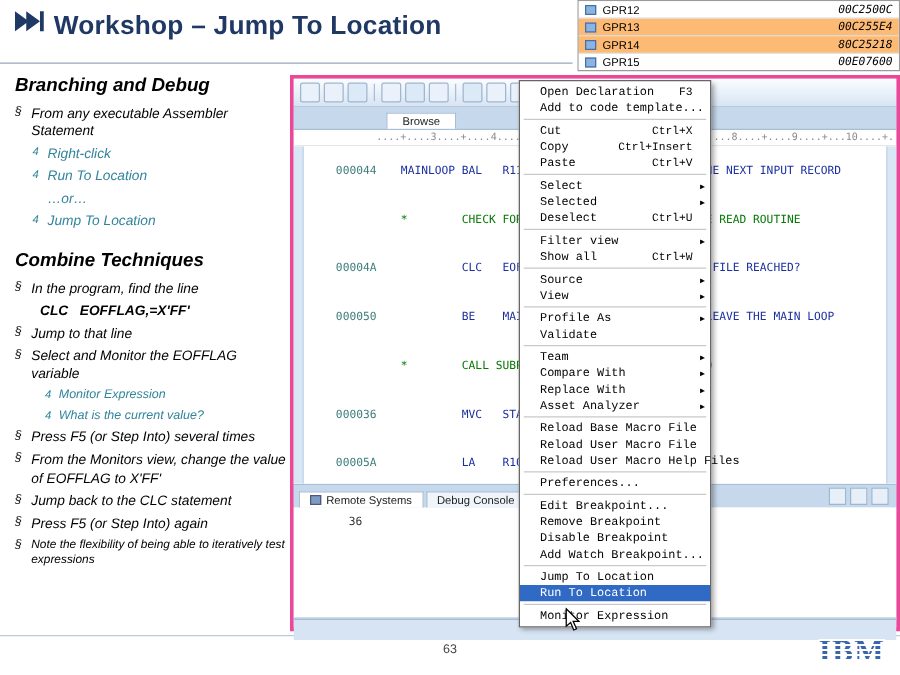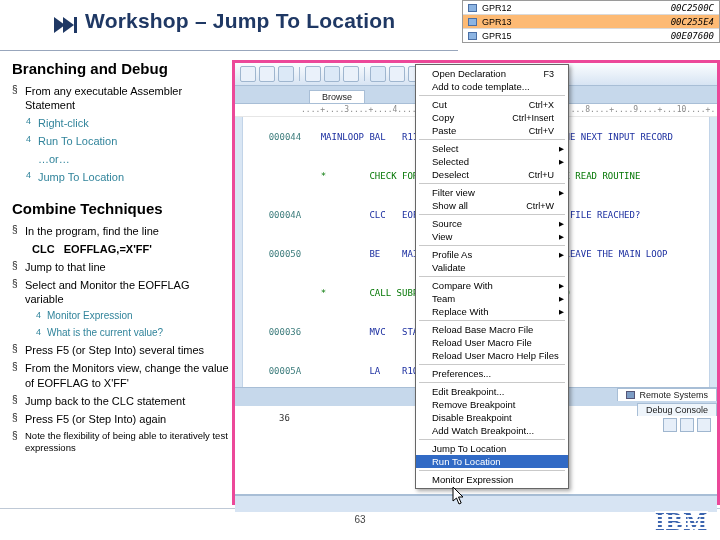--- a/index.html
+++ b/index.html
@@ -1,29 +1,29 @@
 <!DOCTYPE html>
 <html><head>
 <meta charset="utf-8">
 <style>
   html,body{margin:0;padding:0;}
   .slide{position:relative;width:720px;height:540px;background:#fff;overflow:hidden;
          font-family:"Liberation Sans",sans-serif;color:#000;}
 
   
-  .title-row{position:absolute;left:12px;top:9px;display:flex;align-items:flex-end;gap:8px;z-index:2;margin-left:42px;}
+  .title-row{position:absolute;left:12px;top:9px;display:flex;align-items:flex-start;gap:8px;z-index:2;}
   .skip-icon{display:inline-flex;align-items:center;}
   .skip-icon .tri{width:0;height:0;border-top:8px solid transparent;border-bottom:8px solid transparent;
                   border-left:11px solid #1F3864;margin-right:-2px;}
   .skip-icon .bar{width:3px;height:16px;background:#1F3864;margin-left:2px;}
   .page-title{font-size:21px;font-weight:bold;color:#1F3864;margin:0;letter-spacing:0.2px;}
   .title-rule{position:absolute;left:0;top:50px;width:458px;height:1px;background:#98A6BC;}
 
   
-  .left-col{position:absolute;left:12px;top:56px;width:218px;z-index:1;}
+  .left-col{position:absolute;left:12px;top:56px;width:218px;z-index:1;font-style:italic;}
   .h{font-size:15px;font-weight:bold;margin:4px 0 7px;}
   .h.h2{margin-top:16px;}
   .li{display:flex;font-size:11px;line-height:1.28;margin:4px 0;}
   .li .mk{width:13px;flex:none;font-size:10px;color:#222;}
   .li .tx{flex:1;}
   .l2{margin-left:14px;color:#31849B;}
   .l2 .mk{width:12px;color:#31849B;font-size:9px;}
   .l3{margin-left:24px;color:#31849B;font-size:10px;}
   .l3 .mk{width:11px;color:#31849B;font-size:9px;}
   .clc{font-weight:bold;font-size:11px;margin:4px 0 5px 20px;white-space:pre;}
@@ -45,21 +45,21 @@
   .ide-editor{position:relative;height:270px;background:#fff;overflow:hidden;
               font:9px/13px "DejaVu Sans Mono",monospace;}
   .gutter-l{position:absolute;left:0;top:0;bottom:0;width:7px;background:#D9E6F4;border-right:1px solid #C2D4E8;}
   .gutter-r{position:absolute;right:0;top:0;bottom:0;width:7px;background:#D9E6F4;border-left:1px solid #C2D4E8;}
   .code-lines{position:absolute;left:8px;top:1px;right:8px;}
   .code-line{white-space:pre;}
   .addr{display:inline-block;width:52px;padding-left:4px;color:#3E7D7D;}
   .codetx{color:#1C2FA0;}
   .code-line.cmt .codetx{color:#067806;}
   .bottom-tabs{height:18px;display:flex;align-items:flex-end;background:#C6D8EB;
-               border-top:1px solid #A8BED6;padding-left:4px;gap:2px;flex-direction:column;}
+               border-top:1px solid #A8BED6;padding-left:4px;gap:2px;}
   .btab{font-size:9px;background:#EFF5FB;border:1px solid #A8BED6;border-bottom:none;
         padding:1px 8px;display:flex;gap:4px;align-items:center;color:#222;}
   .btab.active{background:#fff;}
   .btab-icon{width:9px;height:8px;background:#7C9CC4;display:inline-block;border:1px solid #557;box-sizing:border-box;}
   .btab-tools{margin-left:auto;display:flex;gap:3px;padding:0 6px 2px 0;}
   .ttool{width:12px;height:12px;border:1px solid #9FB6CF;background:#E7EFF9;}
   .bottom-pane{height:89px;background:#fff;font:9px/12px "DejaVu Sans Mono",monospace;
                padding:6px 0 0 44px;color:#333;border-bottom:1px solid #A8BED6;box-sizing:border-box;}
   .ide-status{height:16px;background:#D7E4F3;border-top:1px solid #A8BED6;}
 
@@ -71,21 +71,21 @@
   .reg-row.reg-hl{background:#fdba74;}
   .reg-icon{width:9px;height:8px;background:#8CB4E2;border:1px solid #4A6FA5;box-sizing:border-box;
             margin-right:5px;flex:none;}
   .reg-name{color:#000;}
   .reg-value{margin-left:auto;font-family:"DejaVu Sans Mono",monospace;font-style:italic;}
 
   
   .ctx-menu{position:absolute;left:415px;top:64px;width:154px;background:#fff;border:1px solid #666;
             box-shadow:2px 2px 4px rgba(0,0,0,.35);padding:2px 0;z-index:10;box-sizing:border-box;}
   .mi{display:flex;align-items:center;height:13px;padding:0 14px 0 16px;font-size:9.5px;
-      color:#000;position:relative;white-space:nowrap;}
+      color:#000;position:relative;white-space:nowrap;font-family:Liberation Mono, monospace;}
   .mi .mi-shortcut{margin-left:auto;padding-left:8px;font-size:9px;text-align:center;}
   .mi .mi-arrow{position:absolute;right:4px;font-size:6.5px;top:3px;}
   .mi.hl{background:#316AC5;color:#fff;}
   .mi.sep{height:5px;padding:0;}
   .mi.sep::before{content:"";position:absolute;left:3px;right:3px;top:2px;border-top:1px solid #C9C9C9;}
 
   .cursor{position:absolute;left:452px;top:486px;z-index:20;}
 
   
   .footer-rule{position:absolute;left:0;top:508px;width:720px;height:1px;background:#BFC9D6;}
@@ -257,20 +257,25 @@
     <span class="reg-name">GPR12</span>
     <span class="reg-value">00C2500C</span>
   </div>
 
   <div class="reg-row reg-hl">
     <span class="reg-icon"></span>
     <span class="reg-name">GPR13</span>
     <span class="reg-value">00C255E4</span>
   </div>
 
+  <div class="reg-row reg-hl">
+    <span class="reg-icon"></span>
+    <span class="reg-name">GPR14</span>
+    <span class="reg-value">80C25218</span>
+  </div>
 
   <div class="reg-row">
     <span class="reg-icon"></span>
     <span class="reg-name">GPR15</span>
     <span class="reg-value">00E07600</span>
   </div>
 </div>
 
   <div class="ctx-menu">
   <div class="mi">
@@ -388,37 +393,42 @@
     <span class="mi-arrow"></span>
   </div>
 
   <div class="mi sep">
     <span class="mi-label"></span>
     <span class="mi-shortcut"></span>
     <span class="mi-arrow"></span>
   </div>
 
   <div class="mi">
+    <span class="mi-label">Team</span>
+    <span class="mi-shortcut"></span>
+    <span class="mi-arrow">▶</span>
+  </div>
+
+  <div class="mi">
     <span class="mi-label">Compare With</span>
     <span class="mi-shortcut"></span>
     <span class="mi-arrow">▶</span>
   </div>
 
   <div class="mi">
-    <span class="mi-label">Team</span>
-    <span class="mi-shortcut"></span>
-    <span class="mi-arrow">▶</span>
-  </div>
-
-  <div class="mi">
     <span class="mi-label">Replace With</span>
     <span class="mi-shortcut"></span>
     <span class="mi-arrow">▶</span>
   </div>
 
+  <div class="mi">
+    <span class="mi-label">Asset Analyzer</span>
+    <span class="mi-shortcut"></span>
+    <span class="mi-arrow">▶</span>
+  </div>
 
   <div class="mi sep">
     <span class="mi-label"></span>
     <span class="mi-shortcut"></span>
     <span class="mi-arrow"></span>
   </div>
 
 
   <div class="mi">
     <span class="mi-label">Reload Base Macro File</span>

